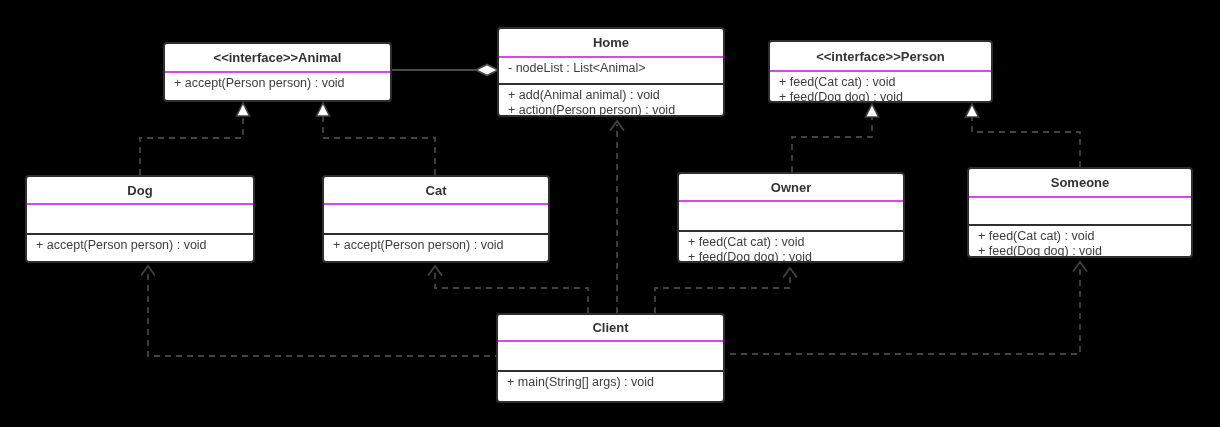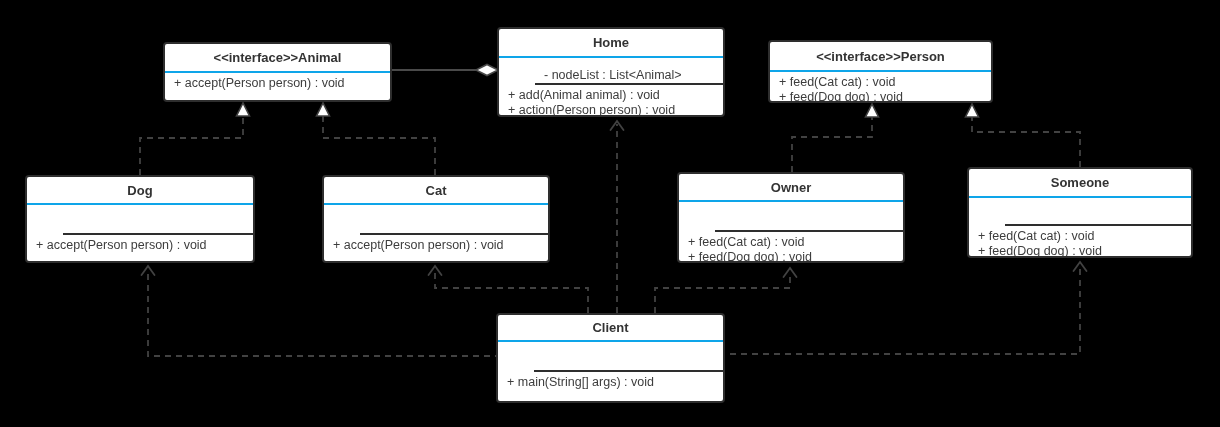--- a/index.html
+++ b/index.html
@@ -11,24 +11,24 @@
   .dash{stroke:#424242;stroke-width:1.8;fill:none;stroke-dasharray:6 5;}
   .solid{stroke:#4a4a4a;stroke-width:2;fill:none;}
   .tri{fill:#ffffff;stroke:#424242;stroke-width:1.6;}
   .diam{fill:#ffffff;stroke:#4a4a4a;stroke-width:1.6;}
   .chev{fill:none;stroke:#424242;stroke-width:1.8;stroke-linecap:round;}
   .uml{
     position:absolute;background:#fff;border:2px solid #2e2e2e;border-radius:4px;
     box-sizing:border-box;color:#3d3d3d;font-size:12.5px;overflow:hidden;
   }
   .uml .t{
-    font-weight:bold;font-size:13px;text-align:left;border-bottom:2px solid #0ea5e9;
+    font-weight:bold;font-size:13px;text-align:left;border-bottom:2px solid #d946ef;
     display:flex;align-items:center;justify-content:center;color:#333;
   }
-  .uml .c{border-bottom:2px solid #2e2e2e;box-sizing:border-box;overflow:hidden;padding:10px 0 0 9px;margin-left:36px;}
+  .uml .c{border-bottom:2px solid #2e2e2e;box-sizing:border-box;overflow:hidden;padding:3px 0 0 9px;}
   .uml .m{box-sizing:border-box;overflow:hidden;padding:3px 0 0 9px;}
   .uml .line{height:15px;line-height:15px;white-space:nowrap;}
 </style>
 </head>
 <body>
 
 <div id="canvas">
 
   <svg id="wires" width="1220" height="427" viewBox="0 0 1220 427">
 

